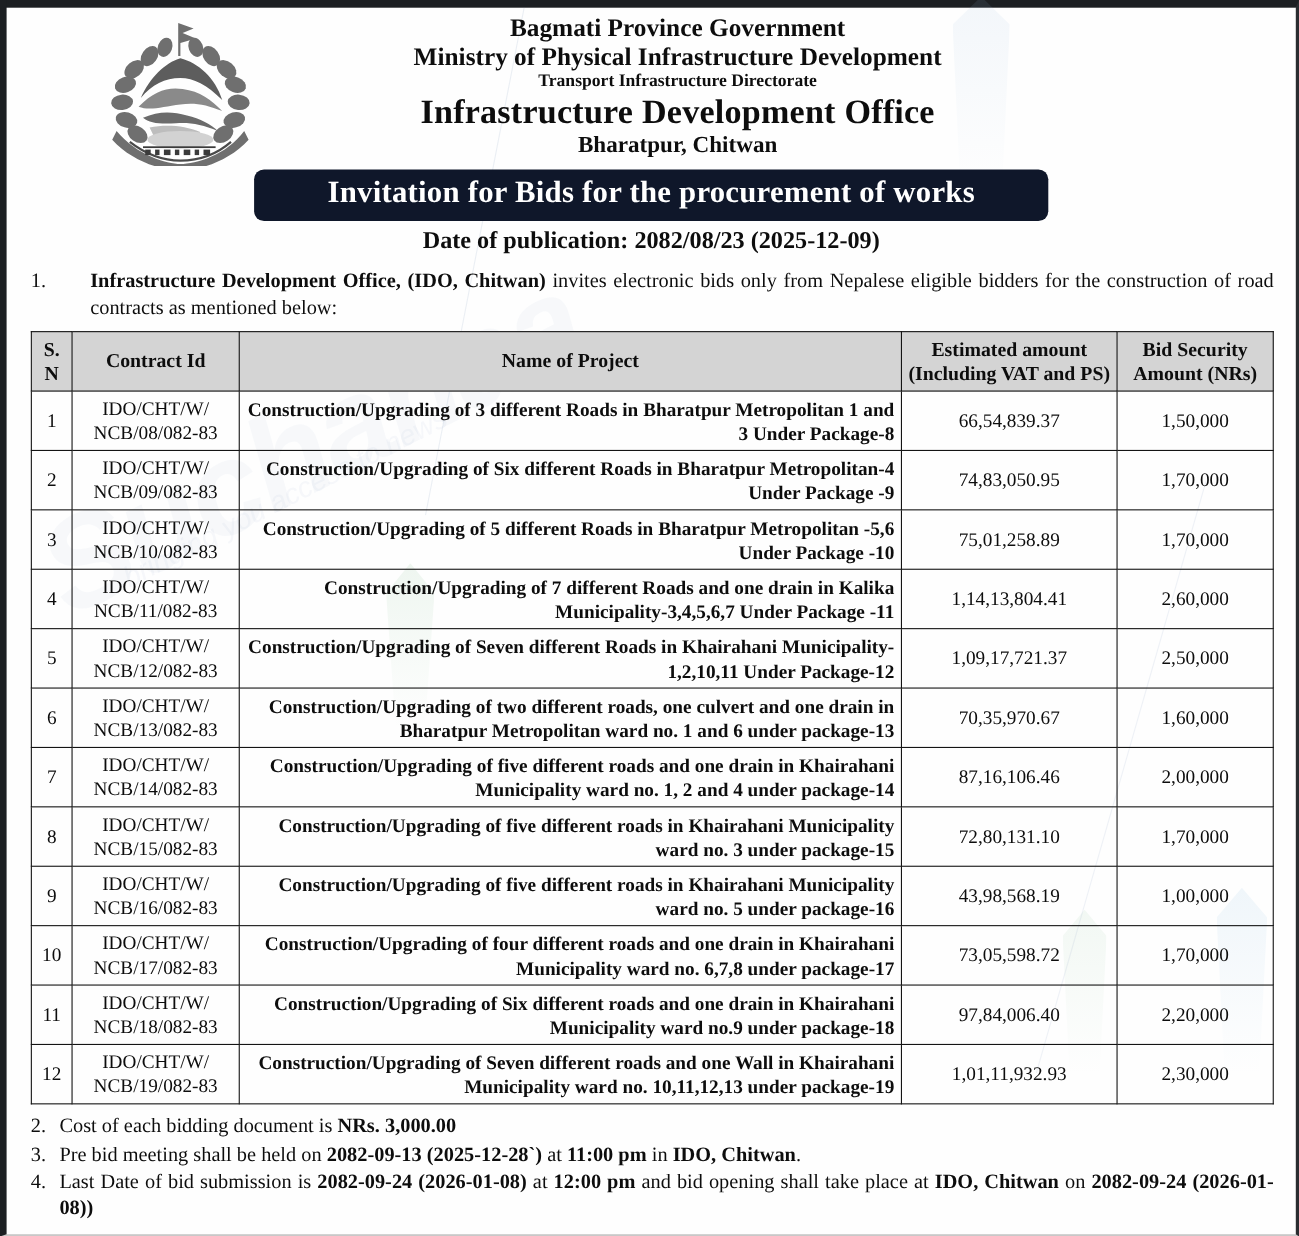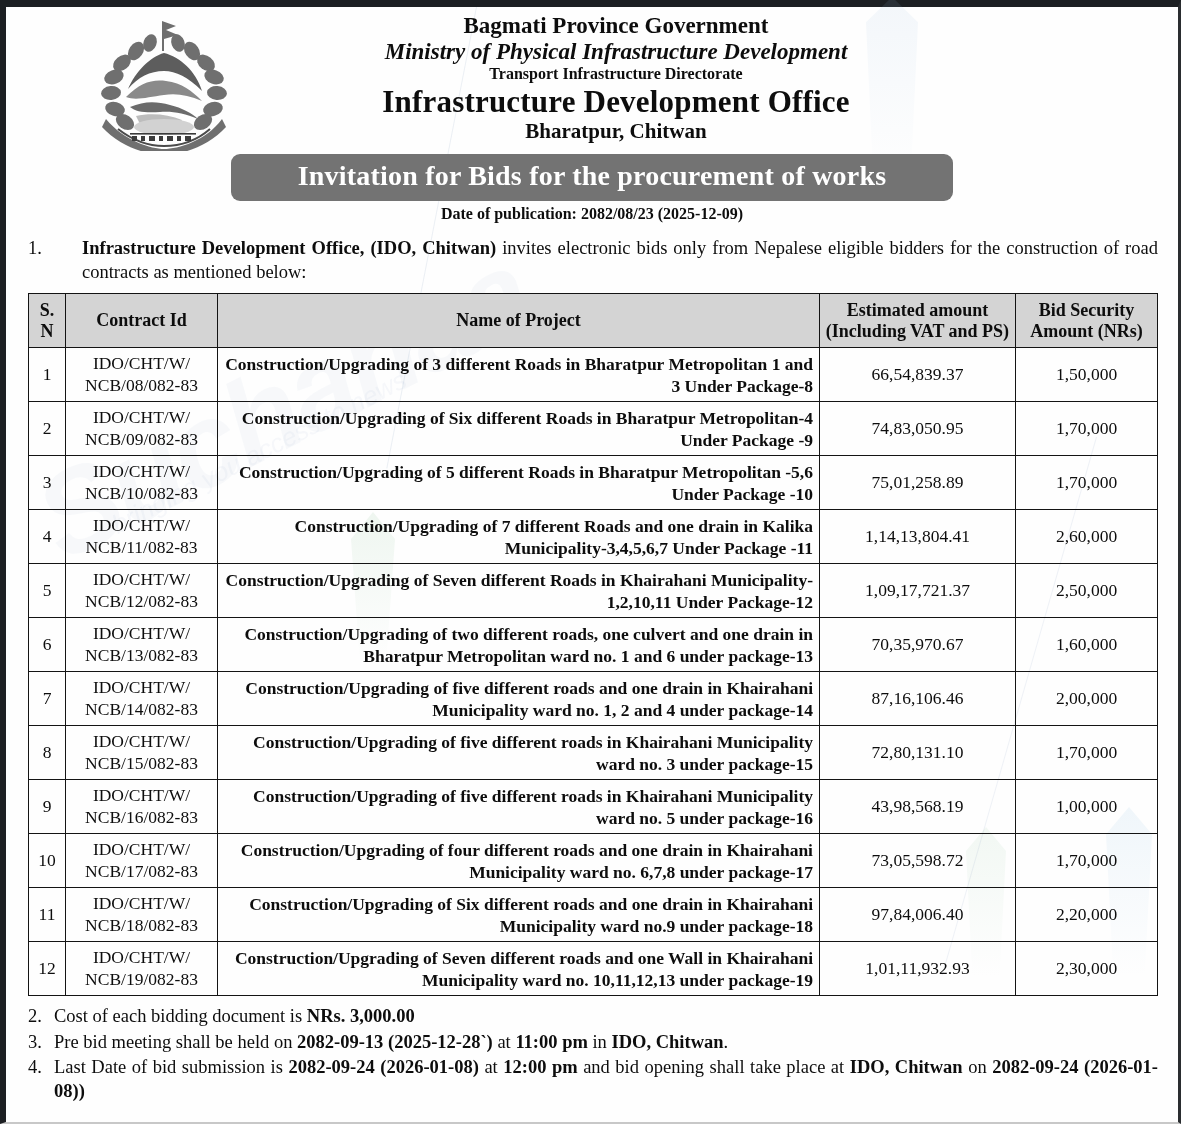--- a/index.html
+++ b/index.html
@@ -101,44 +101,44 @@
   }
   .emblem {
     position: absolute;
     left: 86px;
     top: 8px;
     width: 144px;
     height: 136px;
   }
   .hdr-line { line-height: 1.13; padding-left: 48px; }
   .hl-1 { font-size: 23px; font-weight: bold; }
-  .hl-2 { font-size: 23px; font-weight: bold; font-style: italic; }
+  .hl-2 { font-size: 23px; font-weight: bold; }
   .hl-3 { font-size: 16px; font-weight: bold; }
   .hl-4 { font-size: 31px; font-weight: bold; letter-spacing: .2px; margin-top: 1px;}
   .hl-5 { font-size: 21px; font-weight: bold; margin-top: 1px; }
 
   .banner {
     margin: 10px auto 0 auto;
     width: 722px;
-    background: #737373;
+    background: #0f172a;
     color: #ffffff;
     border-radius: 9px;
     padding: 6px 0 9px 0;
     font-size: 28px;
     font-weight: bold;
     letter-spacing: .2px;
   }
   .ifb-no {
     margin-top: 9px;
     font-size: 27px;
     font-weight: bold;
   }
   .pub-date {
     margin-top: 4px;
-    font-size: 16px;
+    font-size: 22px;
     font-weight: bold;
   }
 
   
   .intro {
     margin: 13px 0 0 0;
     padding: 0 20px 0 22px;
     display: flex;
     font-size: 18.5px;
     line-height: 1.3;

